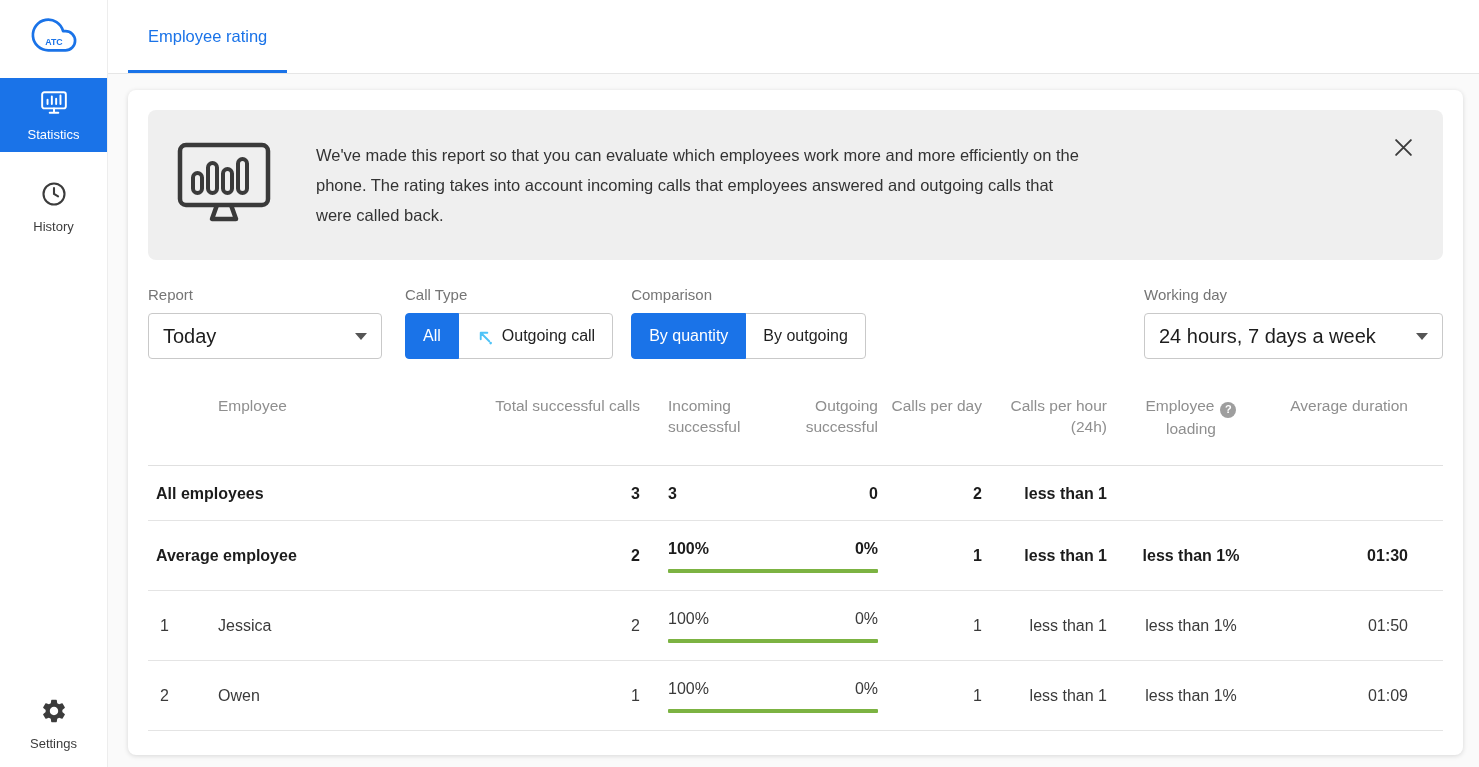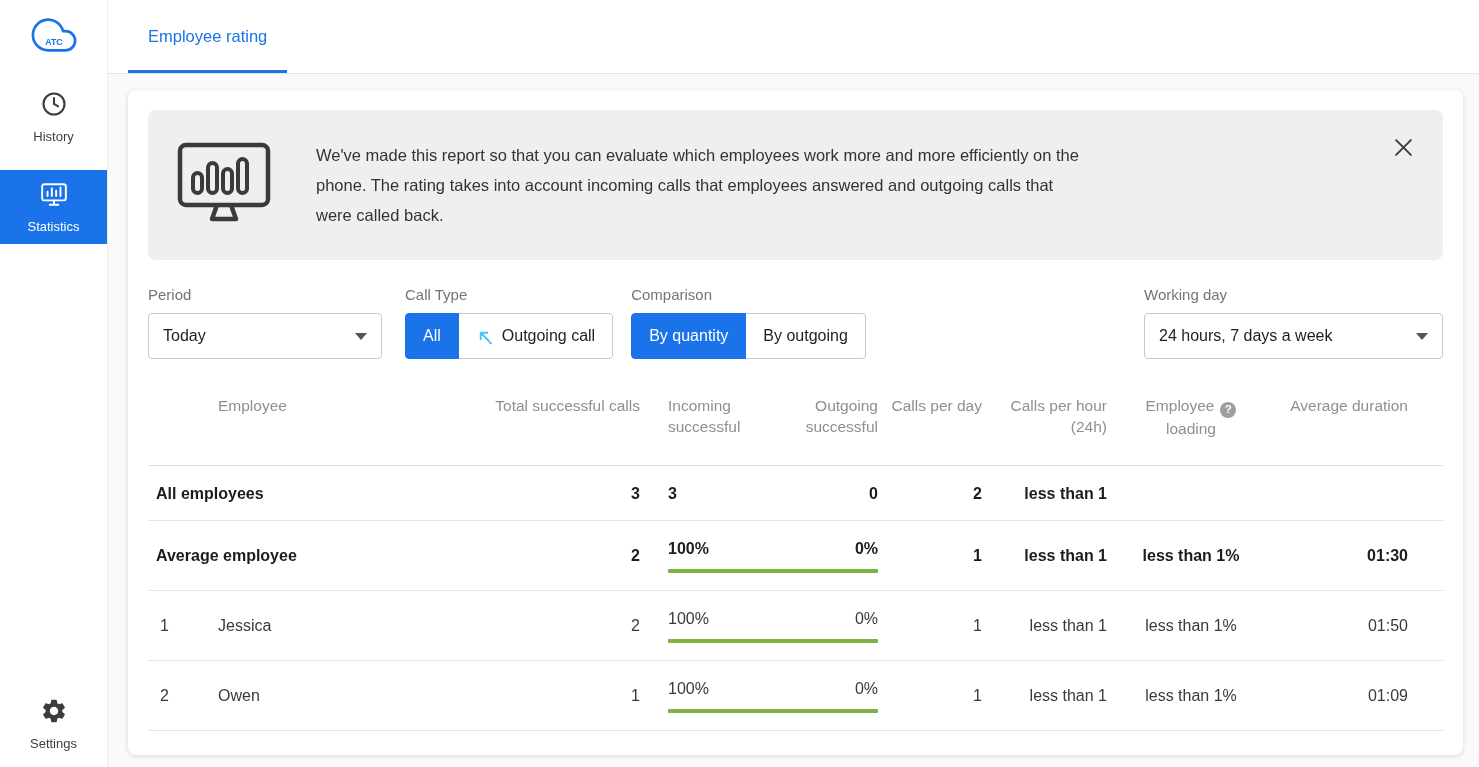--- a/index.html
+++ b/index.html
@@ -58,21 +58,21 @@
     position: absolute; top: 24px; right: 26px; background: none; border: none;
     cursor: pointer; padding: 4px; line-height: 0;
   }
 
   
   .filters { margin-top: 26px; display: flex; align-items: flex-start; }
   .flabel { font-size: 15px; color: #757575; margin-bottom: 10px; }
   .select {
     height: 46px; border: 1px solid #c9c9c9; border-radius: 4px;
     display: flex; align-items: center; justify-content: space-between;
-    padding: 0 14px; font-size: 16px; color: #1d1d1d; cursor: pointer; background: #fff;
+    padding: 0 14px; font-size: 20px; color: #1d1d1d; cursor: pointer; background: #fff;
   }
   .caret {
     width: 0; height: 0; border-left: 6px solid transparent;
     border-right: 6px solid transparent; border-top: 7px solid #555; margin-left: 10px;
   }
   .fgroup.period { width: 234px; }
   .fgroup.ctype { margin-left: 23px; }
   .fgroup.comp { margin-left: 18px; }
   .fgroup.wday { margin-left: auto; width: 299px; }
   .segment { display: flex; }
@@ -124,39 +124,39 @@
 <div class="app">
 
   <aside class="sidebar">
     <div class="logo">
       <svg width="56" height="46" viewBox="0 0 24 24" fill="none" stroke="#1a73e8" stroke-width="1.4">
         <path d="M18 10h-1.26A8 8 0 1 0 9 20h9a5 5 0 0 0 0-10z" stroke-linejoin="round"></path>
         <text x="12" y="17" text-anchor="middle" font-size="4.6" font-weight="bold" fill="#1a73e8" stroke="none">ATC</text>
       </svg>
     </div>
 
-    <div class="side-item history">
-      <span class="side-icon">
-        <svg width="28" height="28" viewBox="0 0 24 24" fill="none" stroke="#3c3c3c" stroke-width="1.8">
-          <circle cx="12" cy="12" r="9"></circle>
-          <path d="M12 7v5l3.5 2" stroke-linecap="round"></path>
-        </svg>
-      </span>
-      <span class="side-label">History</span>
-    </div>
-
     <div class="side-item active">
       <span class="side-icon">
         <svg width="28" height="26" viewBox="0 0 26 24" fill="none" stroke="#fff" stroke-width="1.8">
           <rect x="2" y="2" width="22" height="15" rx="2"></rect>
           <path d="M7 13V9 M11 13V6 M15 13V8 M19 13V5" stroke-linecap="round"></path>
           <path d="M9 21h8 M13 17v4" stroke-linecap="round"></path>
         </svg>
       </span>
       <span class="side-label">Statistics</span>
+    </div>
+
+    <div class="side-item history">
+      <span class="side-icon">
+        <svg width="28" height="28" viewBox="0 0 24 24" fill="none" stroke="#3c3c3c" stroke-width="1.8">
+          <circle cx="12" cy="12" r="9"></circle>
+          <path d="M12 7v5l3.5 2" stroke-linecap="round"></path>
+        </svg>
+      </span>
+      <span class="side-label">History</span>
     </div>
 
     <div class="side-item settings">
       <span class="side-icon">
         <svg width="28" height="28" viewBox="0 0 24 24" fill="#3c3c3c">
           <path d="M19.14 12.94c.04-.3.06-.61.06-.94 0-.32-.02-.64-.07-.94l2.03-1.58c.18-.14.23-.41.12-.61l-1.92-3.32c-.12-.22-.37-.29-.59-.22l-2.39.96c-.5-.38-1.03-.7-1.62-.94l-.36-2.54c-.04-.24-.24-.41-.48-.41h-3.84c-.24 0-.43.17-.47.41l-.36 2.54c-.59.24-1.13.56-1.62.94l-2.39-.96c-.22-.08-.47 0-.59.22L2.74 8.87c-.12.21-.08.47.12.61l2.03 1.58c-.05.3-.09.63-.09.94s.02.64.07.94l-2.03 1.58c-.18.14-.23.41-.12.61l1.92 3.32c.12.22.37.29.59.22l2.39-.96c.5.38 1.03.7 1.62.94l.36 2.54c.05.24.24.41.48.41h3.84c.24 0 .44-.17.47-.41l.36-2.54c.59-.24 1.13-.56 1.62-.94l2.39.96c.22.08.47 0 .59-.22l1.92-3.32c.12-.22.07-.47-.12-.61l-2.01-1.58zM12 15.6c-1.98 0-3.6-1.62-3.6-3.6s1.62-3.6 3.6-3.6 3.6 1.62 3.6 3.6-1.62 3.6-3.6 3.6z"></path>
         </svg>
       </span>
       <span class="side-label">Settings</span>
     </div>
@@ -188,21 +188,21 @@
           <button class="banner-close">
             <svg width="19" height="19" viewBox="0 0 18 18" stroke="#3c3c3c" stroke-width="1.8" stroke-linecap="round">
               <path d="M2 2 L16 16 M16 2 L2 16"></path>
             </svg>
           </button>
         </div>
 
         <div class="filters">
 
           <div class="fgroup period">
-            <div class="flabel">Period</div>
+            <div class="flabel">Report</div>
             <div class="select">
               <span>Today</span>
               <span class="caret"></span>
             </div>
           </div>
 
           <div class="fgroup ctype">
             <div class="flabel">Call Type</div>
             <div class="segment">
               <button class="segbtn active">

